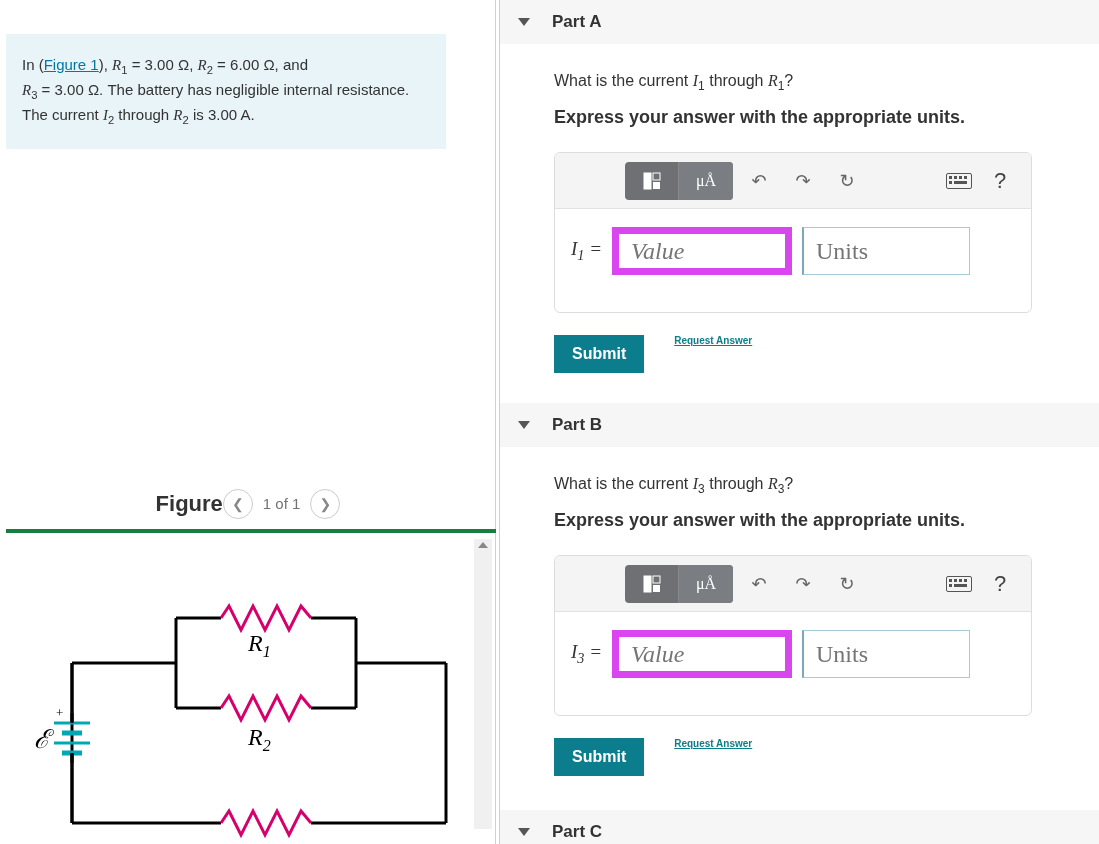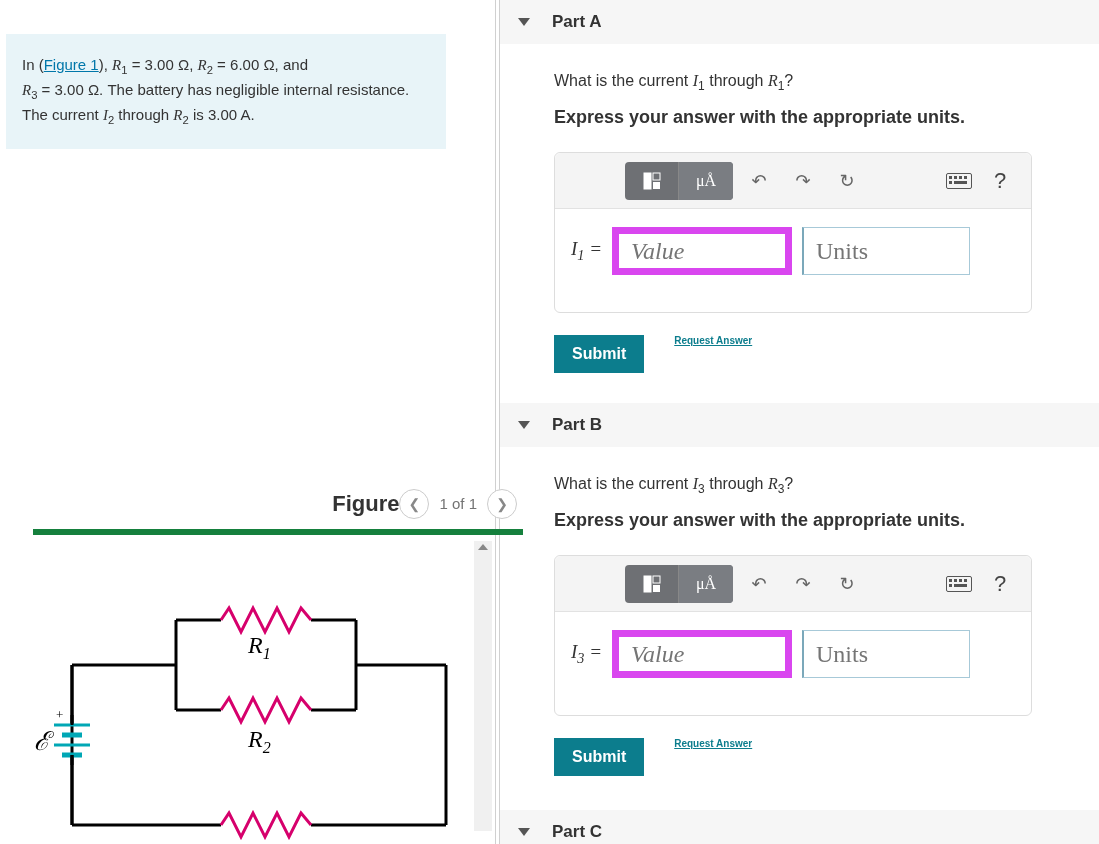--- a/index.html
+++ b/index.html
@@ -8,21 +8,21 @@
   .left-col { width: 495px; padding: 0 0 0 6px; position: relative; }
   .divider-v { width: 5px; background: transparent; border-left: 1px solid #d0d0d0; border-right: 1px solid #d0d0d0; }
   .right-col { flex: 1; padding: 0; overflow: hidden; }
 
   
   .prompt-box { background: #e8f4f8; padding: 20px 16px 20px 16px; margin: 34px 0 0 0; width: 440px; line-height: 1.5; }
   .prompt-box a { color: #0077aa; text-decoration: underline; }
   .ital { font-style: italic; font-family: 'Times New Roman', serif; }
   sub { font-size: 0.75em; }
 
-  .figure-header { display: flex; align-items: center; justify-content: flex-end; margin-top: 340px; padding: 0 6px 10px 0; border-bottom: 6px solid #15803d; width: 490px; margin-left: 27px; }
+  .figure-header { display: flex; align-items: center; justify-content: center; margin-top: 340px; padding: 0 6px 10px 0; border-bottom: 4px solid #15803d; width: 490px; }
   .figure-title { font-size: 22px; font-weight: bold; color: #333; }
   .fig-nav { display: flex; align-items: center; gap: 10px; }
   .fig-nav-btn { width: 30px; height: 30px; border: 1px solid #ccc; border-radius: 50%; background: #fff; display: flex; align-items: center; justify-content: center; font-size: 14px; color: #888; cursor: pointer; }
   .fig-nav-label { font-size: 15px; color: #737373; }
 
   .figure-area { position: relative; width: 490px; height: 300px; }
   .scroll-track { position: absolute; right: 4px; top: 6px; width: 18px; height: 290px; background: #f0f0f0; }
   .scroll-triangle { position:absolute; left:4px; width:0; height:0; border-left:5px solid transparent; border-right:5px solid transparent; }
   .scroll-triangle.up { top:3px; border-bottom:6px solid #888; }
   svg.circ { position: absolute; left: 20px; top: 40px; }

